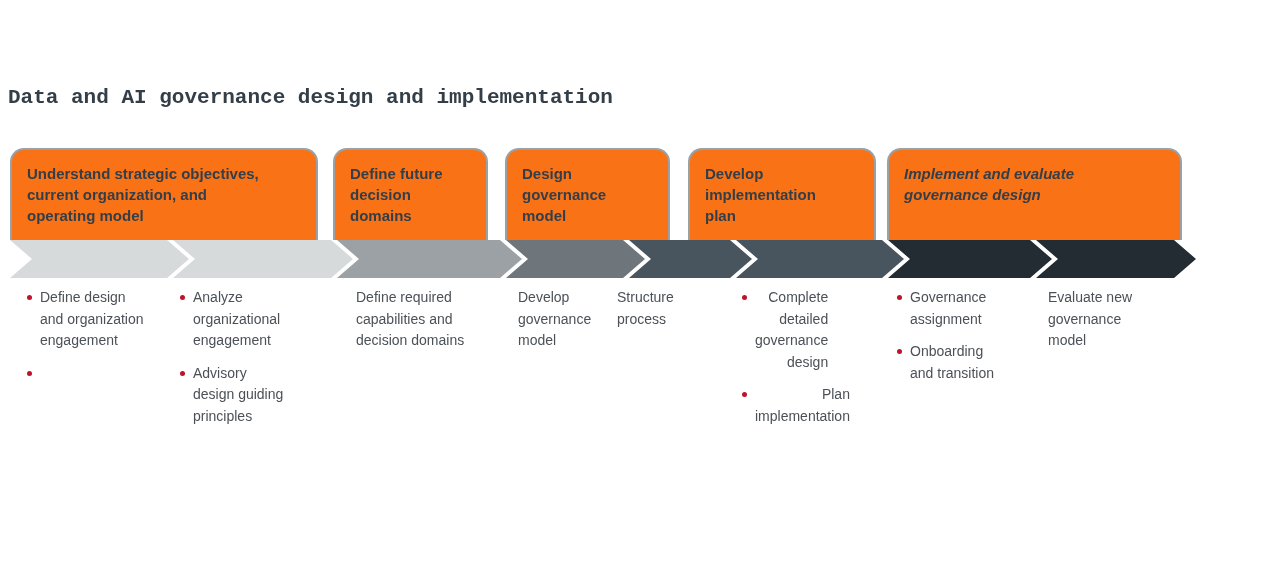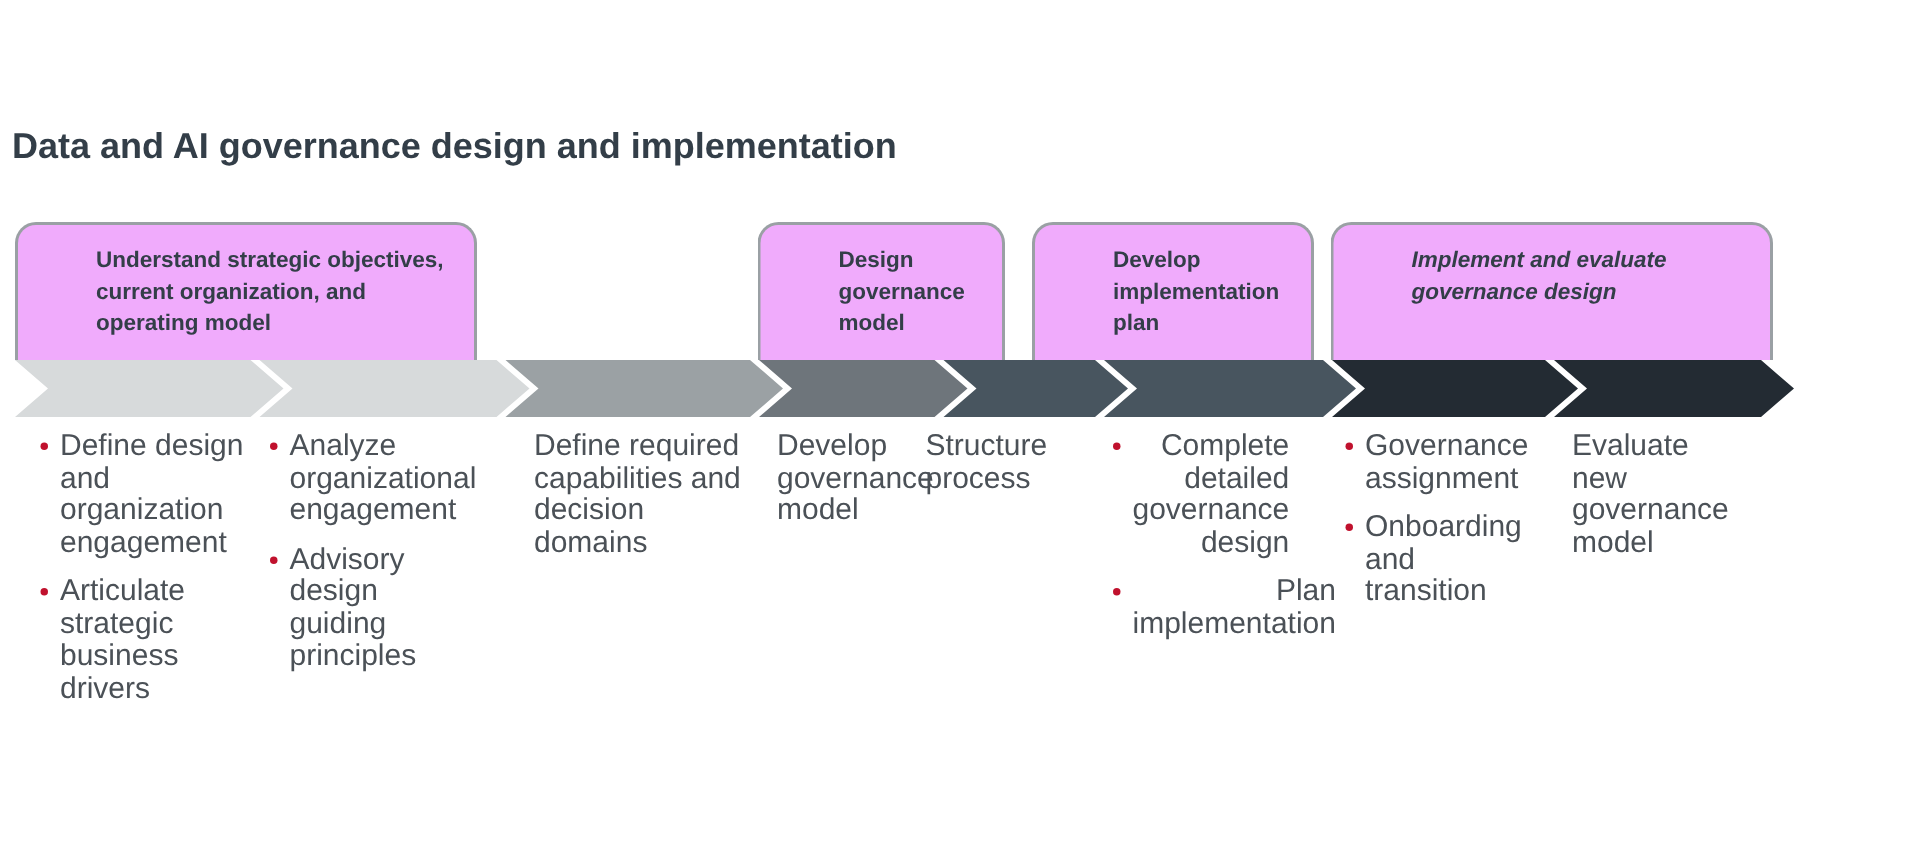--- a/index.html
+++ b/index.html
@@ -5,40 +5,39 @@
   html,body{margin:0;padding:0;background:#ffffff;}
   .canvas{
     position:relative;
     width:1280px;height:565px;
     background:#ffffff;
     font-family:"Liberation Sans", sans-serif;
     overflow:hidden;
   }
   .page-title{
     position:absolute;left:8px;top:86px;
-    font-size:24px;font-weight:bold;line-height:24px;
-    color:#333e48;margin:0;
+    font-size:21px;font-weight:bold;line-height:24px;
+    color:#333e48;margin:0;font-family:Liberation Mono, monospace;
   }
   .stage-box{
     position:absolute;top:148px;height:92px;
     box-sizing:border-box;
     border:2px solid #9aa0a4;border-bottom:none;
     border-radius:14px 14px 0 0;
-    background:#f0abfc;
-    padding-left:37px;
+    background:#f97316;
   }
   .stage-title{
     padding:13px 14px 0 15px;
     font-size:15px;font-weight:bold;line-height:21px;
     color:#333e48;white-space:pre-line;
   }
   .chevron-band{position:absolute;left:0;top:240px;width:1220px;height:38px;}
   .bullet-col{
     position:absolute;top:287px;
-    font-size:20px;line-height:21.5px;color:#4b5157;
+    font-size:14px;line-height:21.5px;color:#4b5157;
   }
   .list-item{display:flex;align-items:flex-start;}
   .list-item + .list-item{margin-top:11px;}
   .dot{
     flex:0 0 auto;width:5px;height:5px;border-radius:50%;
     background:#c0112d;margin:8px 8px 0 0;
   }
   .item-text{white-space:pre-line;}
   .note{
     position:absolute;left:8px;top:456px;
@@ -49,20 +48,25 @@
 <body>
 
 <div class="canvas">
 
   <h1 class="page-title">Data and AI governance design and implementation</h1>
 
   <div class="stage-box" style="left:10px;width:308px;">
     <div class="stage-title">Understand strategic objectives,
 current organization, and
 operating model</div>
+  </div>
+  <div class="stage-box" style="left:333px;width:155px;">
+    <div class="stage-title">Define future
+decision
+domains</div>
   </div>
   <div class="stage-box" style="left:505px;width:165px;">
     <div class="stage-title">Design
 governance
 model</div>
   </div>
   <div class="stage-box" style="left:688px;width:188px;">
     <div class="stage-title">Develop
 implementation
 plan</div>
@@ -85,23 +89,20 @@
 
   <div class="bullet-col" style="left:27px;width:148px;">
     <div class="list-item">
       <span class="dot"></span>
       <span class="item-text">Define design
 and organization
 engagement</span>
     </div>
     <div class="list-item">
       <span class="dot"></span>
-      <span class="item-text">Articulate
-strategic
-business drivers</span>
     </div>
   </div>
 
   <div class="bullet-col" style="left:180px;width:140px;">
     <div class="list-item">
       <span class="dot"></span>
       <span class="item-text">Analyze
 organizational
 engagement</span>
     </div>

